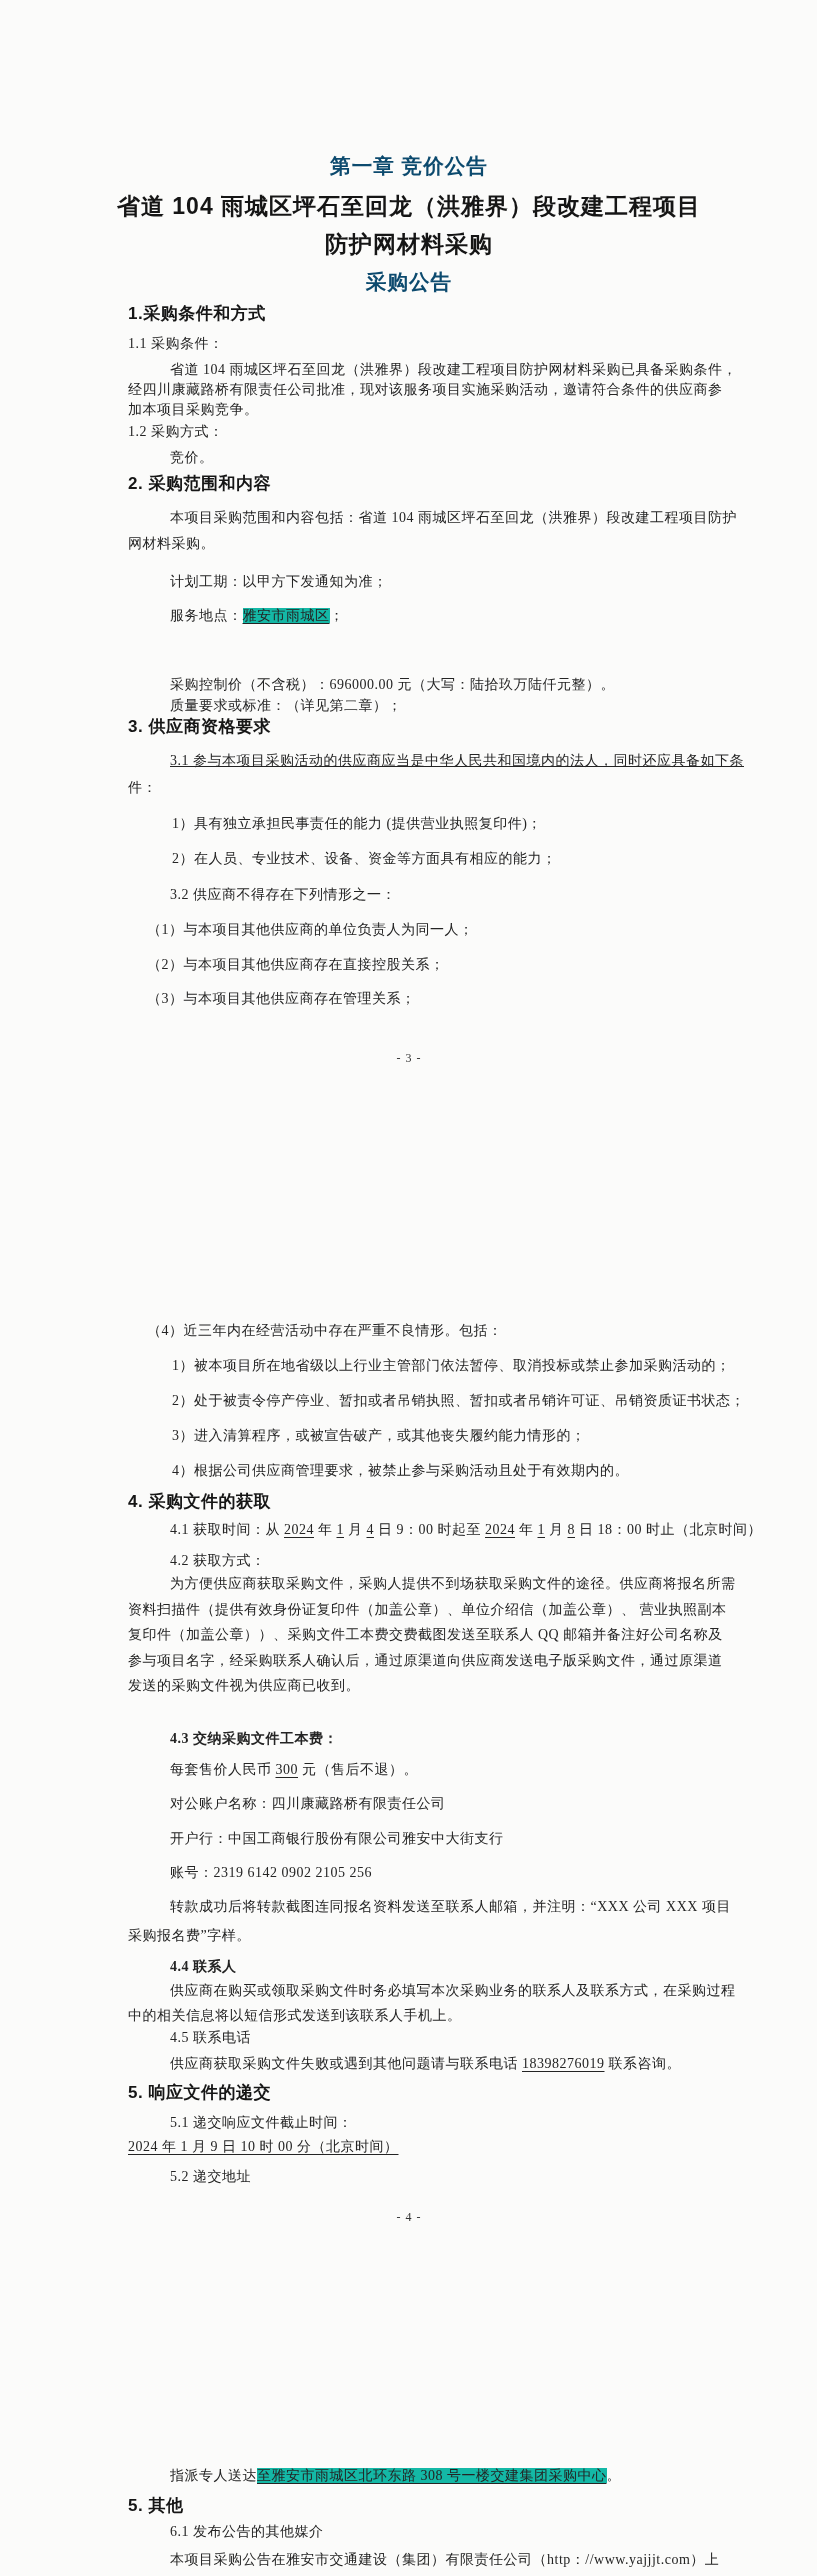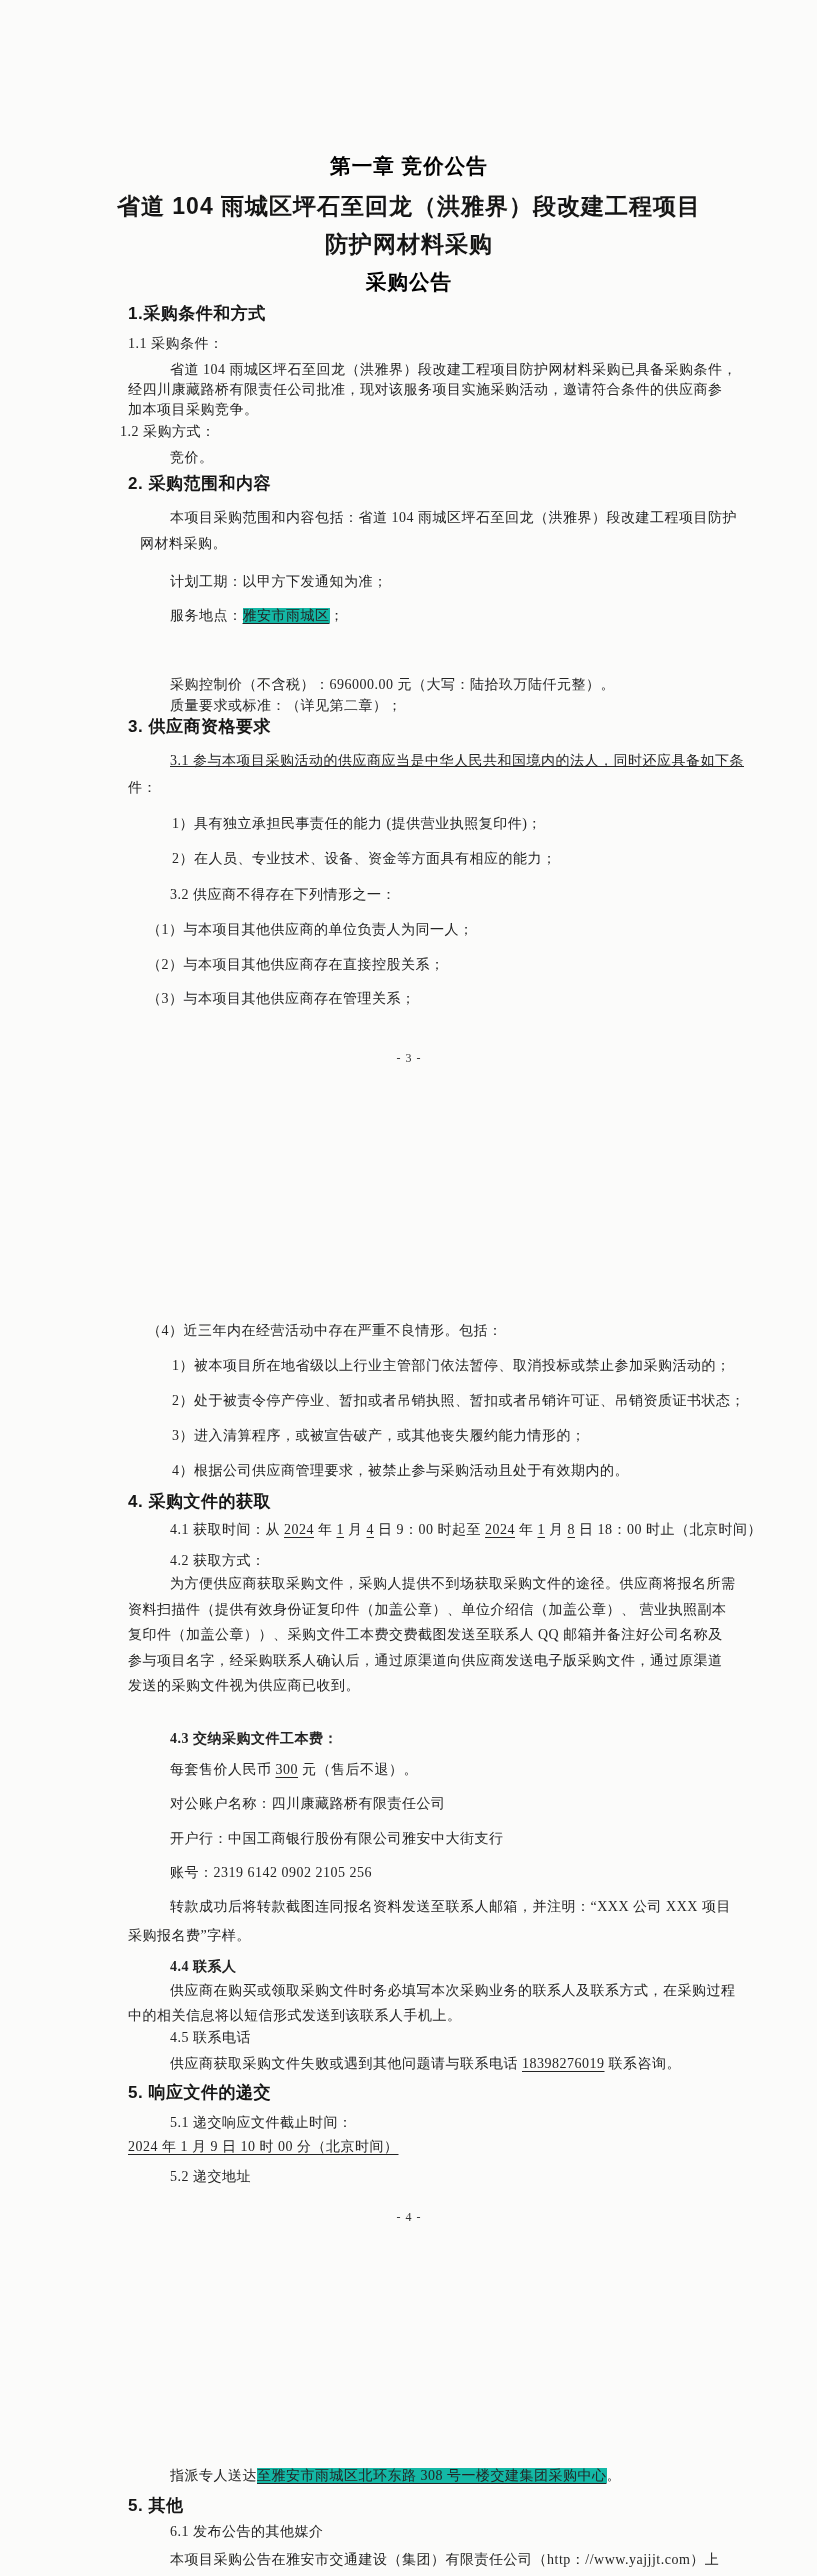--- a/index.html
+++ b/index.html
@@ -3,21 +3,21 @@
 <meta charset="utf-8">
 <style>
   html,body{margin:0;padding:0;background:#fbfbfa;}
   .doc{position:relative;width:818px;height:3468px;background:#fbfbfa;overflow:hidden;
        font-family:"Liberation Serif", serif;color:#242424;}
   .ln{position:absolute;white-space:nowrap;font-size:14px;letter-spacing:0.5px;line-height:17.5px;}
   .hd{position:absolute;white-space:nowrap;font-family:"Liberation Sans", sans-serif;
       font-weight:700;font-size:17px;color:#161616;letter-spacing:0.5px;}
   .tc{left:0;right:0;text-align:center;}
   .t1{position:absolute;font-family:"Liberation Sans", sans-serif;font-weight:700;
-      font-size:20.6px;color:#000000;letter-spacing:1px;}
+      font-size:20.6px;color:#0c4a6e;letter-spacing:1px;}
   .t2{position:absolute;font-family:"Liberation Sans", sans-serif;font-weight:700;
       font-size:23px;color:#151515;letter-spacing:1px;}
   .sb{font-weight:700;}
   .u{text-decoration:underline;text-underline-offset:3.1px;text-decoration-thickness:0.8px;}
   .hl{background:#14b8a6;text-decoration:underline;text-underline-offset:3.1px;text-decoration-thickness:0.8px;}
   .foot{position:absolute;left:0;right:0;text-align:center;font-size:12px;color:#333;letter-spacing:1px;}
 </style>
 </head>
 <body>
 
@@ -27,26 +27,26 @@
     <div class="t1 tc" style="top:152px;">第一章 竞价公告</div>
     <div class="t2 tc" style="top:191px;">省道 104 雨城区坪石至回龙（洪雅界）段改建工程项目</div>
     <div class="t2 tc" style="top:229px;">防护网材料采购</div>
     <div class="t1 tc" style="top:268px;">采购公告</div>
 
     <div class="hd" style="top:302px;left:128px;">1.采购条件和方式</div>
     <div class="ln" style="top:335px;left:128px;">1.1 采购条件：</div>
     <div class="ln" style="top:361px;left:170px;">省道 104 雨城区坪石至回龙（洪雅界）段改建工程项目防护网材料采购已具备采购条件，</div>
     <div class="ln" style="top:381px;left:128px;">经四川康藏路桥有限责任公司批准，现对该服务项目实施采购活动，邀请符合条件的供应商参</div>
     <div class="ln" style="top:401px;left:128px;">加本项目采购竞争。</div>
-    <div class="ln" style="top:423px;left:120px;">1.2 采购方式：</div>
+    <div class="ln" style="top:423px;left:128px;">1.2 采购方式：</div>
     <div class="ln" style="top:449px;left:170px;">竞价。</div>
 
     <div class="hd" style="top:472px;left:128px;">2. 采购范围和内容</div>
     <div class="ln" style="top:509px;left:170px;">本项目采购范围和内容包括：省道 104 雨城区坪石至回龙（洪雅界）段改建工程项目防护</div>
-    <div class="ln" style="top:535px;left:128px;margin-left:12px;">网材料采购。</div>
+    <div class="ln" style="top:535px;left:128px;">网材料采购。</div>
     <div class="ln" style="top:573px;left:170px;">计划工期：以甲方下发通知为准；</div>
     <div class="ln" style="top:607px;left:170px;">
       <span>服务地点：</span><span class="hl">雅安市雨城区</span><span>；</span>
     </div>
     <div class="ln" style="top:656px;left:170px;margin-top:41px;">质量要求或标准：（详见第二章）；</div>
     <div class="ln" style="top:676px;left:170px;">采购控制价（不含税）：696000.00 元（大写：陆拾玖万陆仟元整）。</div>
 
     <div class="hd" style="top:715px;left:128px;">3. 供应商资格要求</div>
     <div class="ln" style="top:752px;left:170px;text-decoration:underline;">3.1 参与本项目采购活动的供应商应当是中华人民共和国境内的法人，同时还应具备如下条</div>
     <div class="ln" style="top:779px;left:128px;">件：</div>

